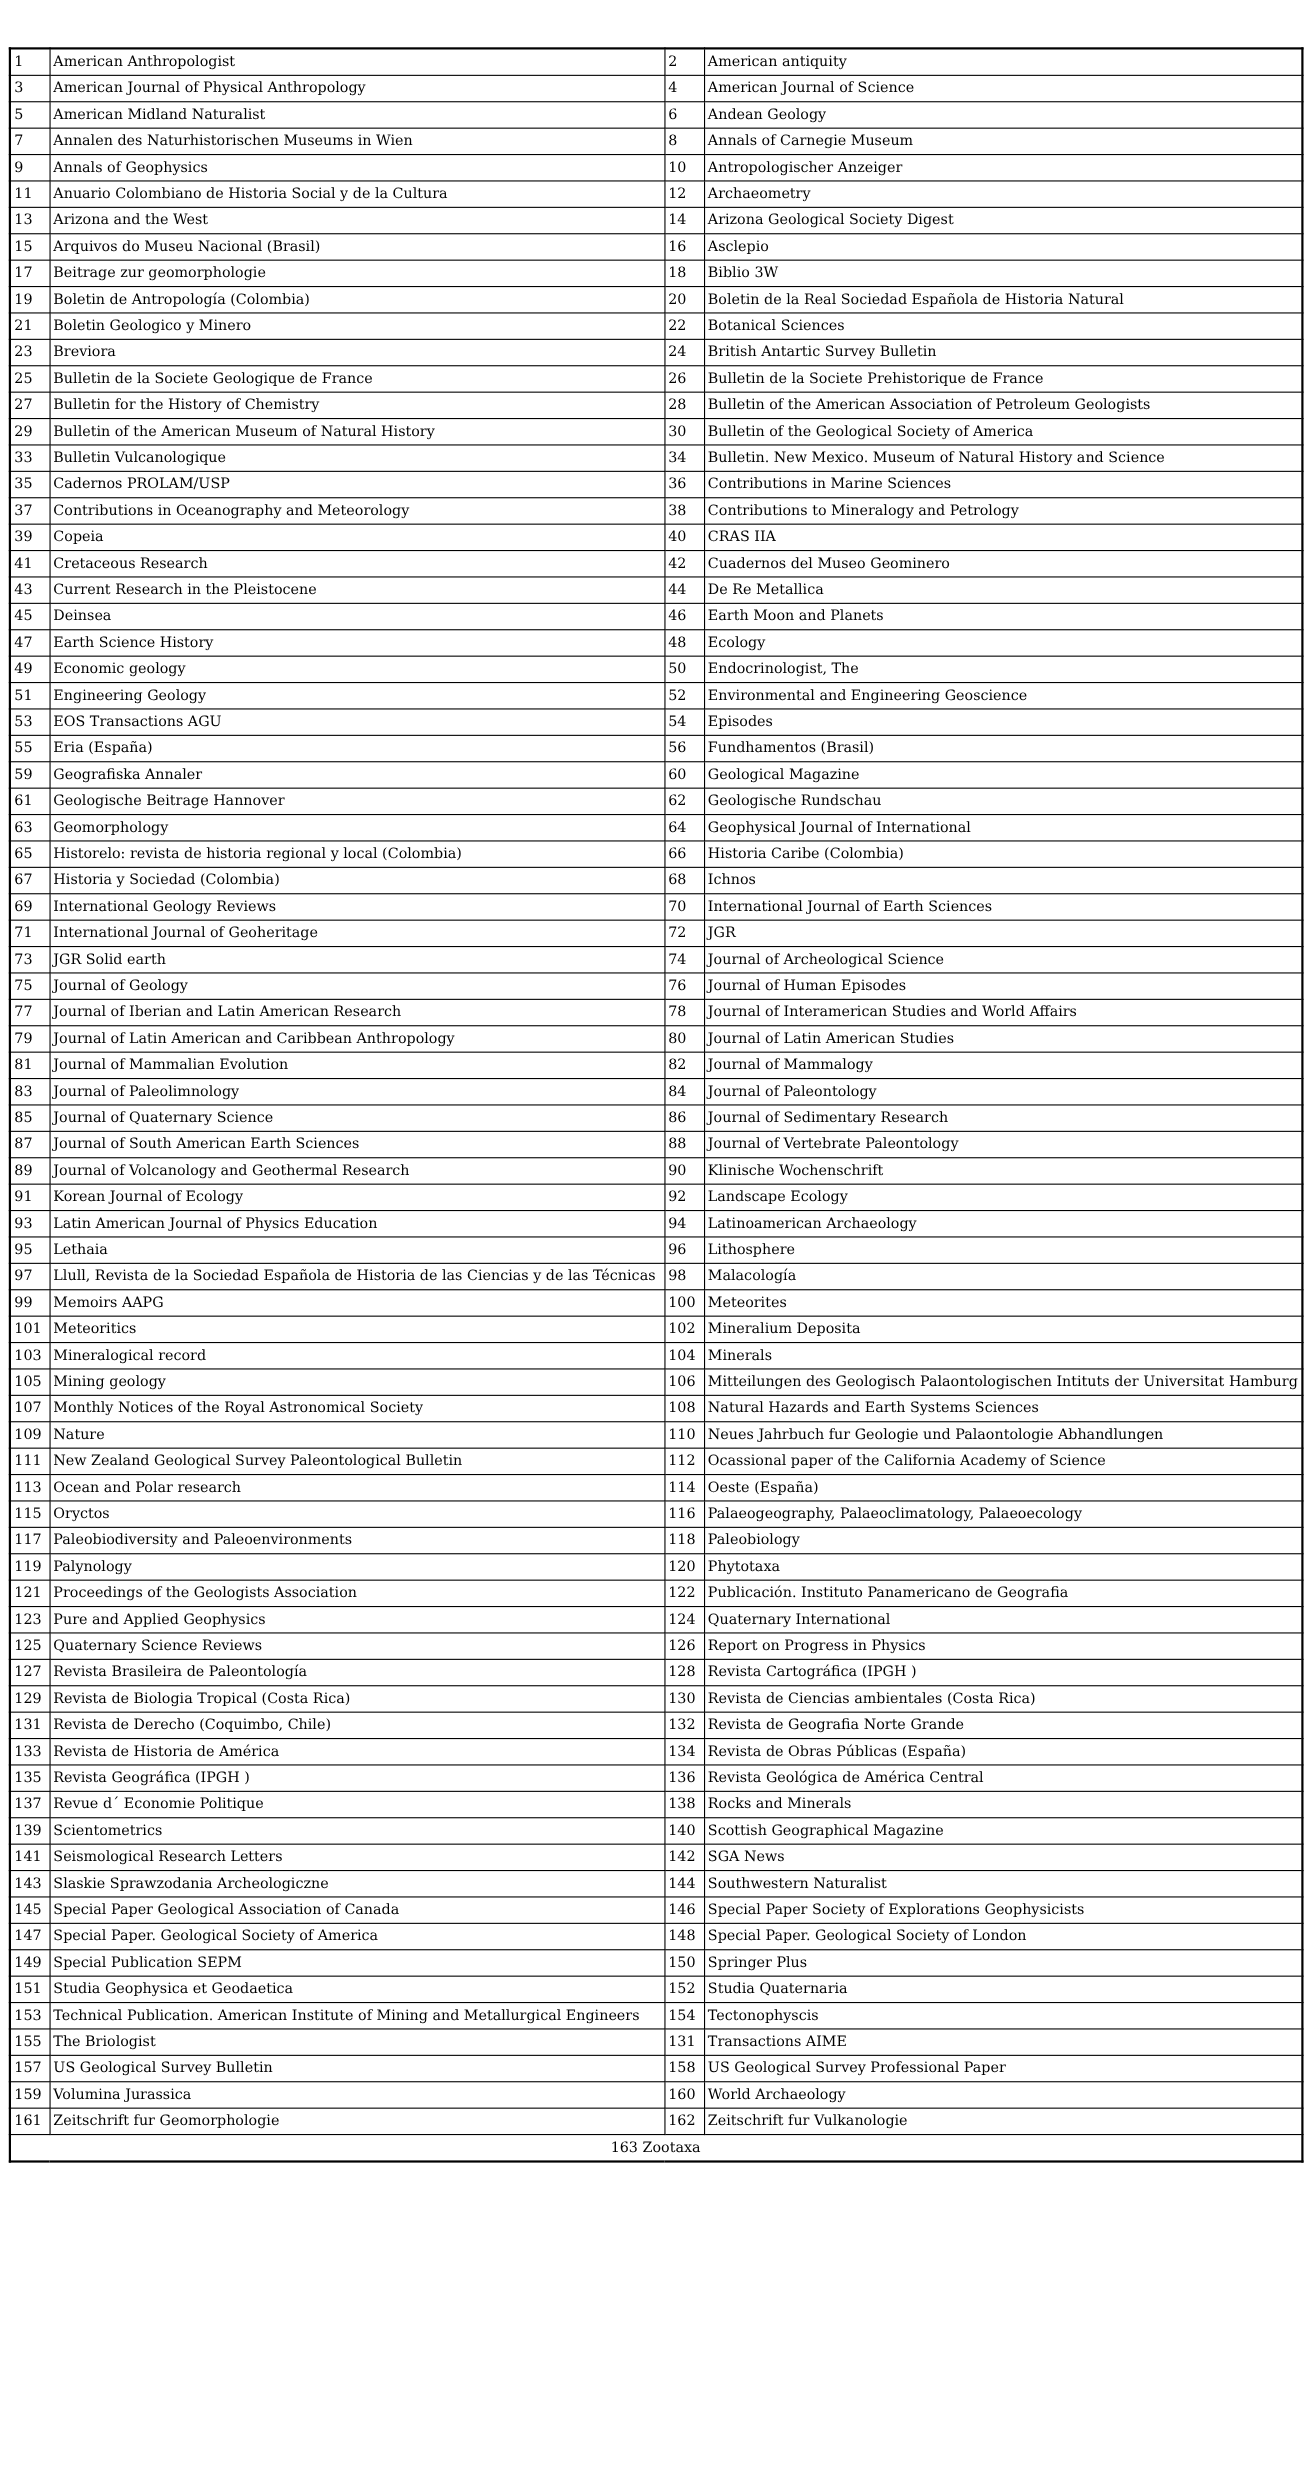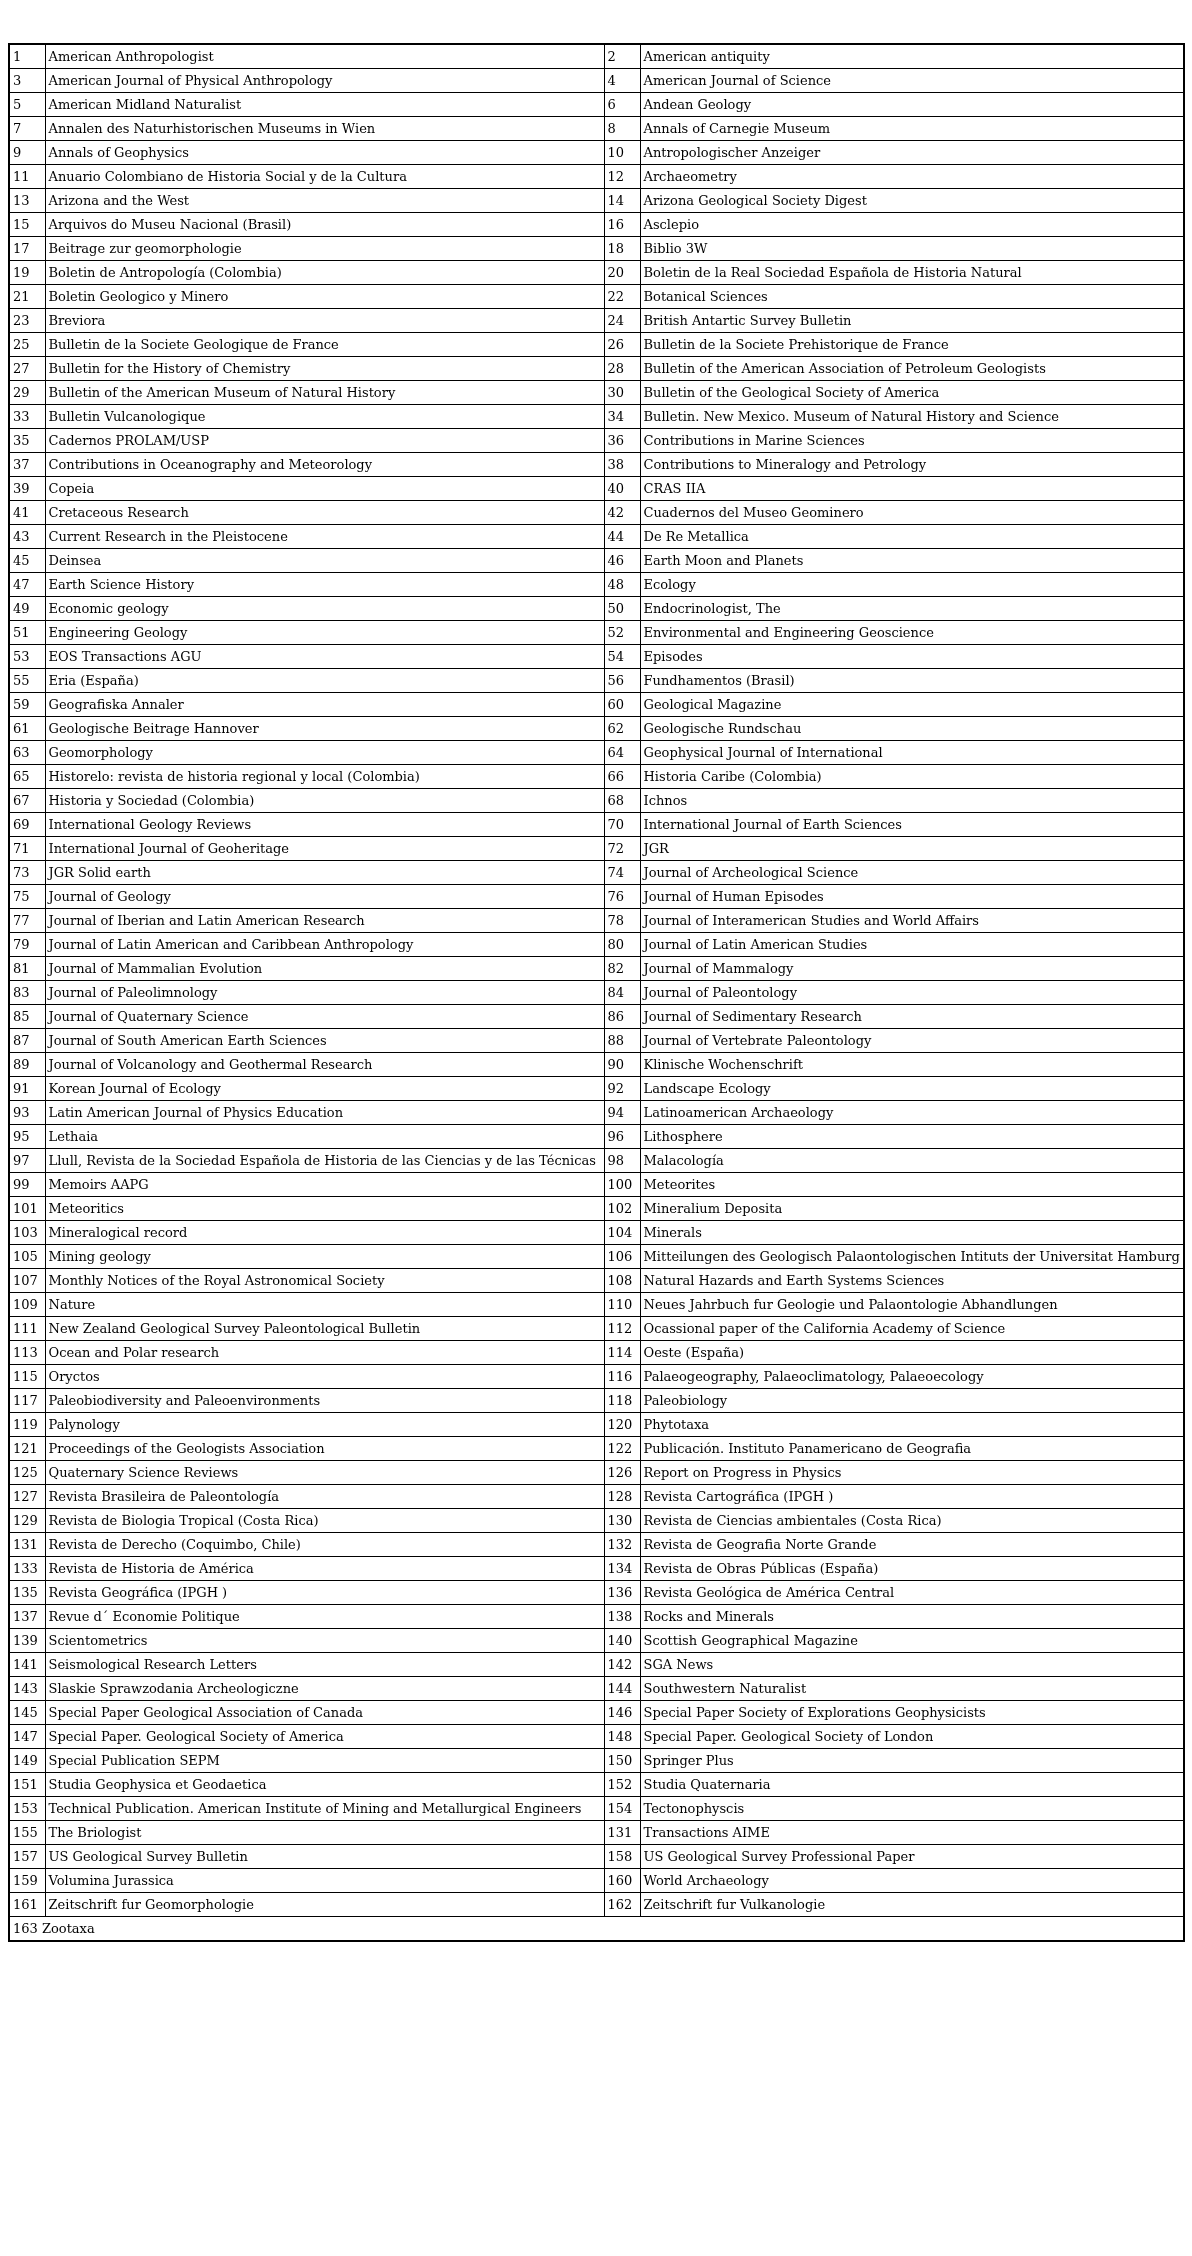--- a/index.html
+++ b/index.html
@@ -26,21 +26,21 @@
     border: 1px solid #000000;
     height: 23px;
     padding: 0 4px 0 3px;
     white-space: nowrap;
     overflow: hidden;
     vertical-align: middle;
     line-height: 23px;
   }
   td.num { padding-left: 3px; }
   td.name { padding-left: 5px; }
-  td.footer-cell { padding-left: 3px; }
+  td.footer-cell { padding-left: 3px; text-align: center; }
 </style>
 </head>
 <body>
 
 <div class="page">
   <table class="journal-table">
     <colgroup>
       <col style="width:36px">
       <col style="width:559px">
       <col style="width:36px">
@@ -395,20 +395,26 @@
           <td class="num">120</td>
           <td class="name">Phytotaxa</td>
         </tr>
         <tr>
           <td class="num">121</td>
           <td class="name">Proceedings of the Geologists Association</td>
           <td class="num">122</td>
           <td class="name">Publicación. Instituto Panamericano de Geografia</td>
         </tr>
         <tr>
+          <td class="num">123</td>
+          <td class="name">Pure and Applied Geophysics</td>
+          <td class="num">124</td>
+          <td class="name">Quaternary International</td>
+        </tr>
+        <tr>
           <td class="num">125</td>
           <td class="name">Quaternary Science Reviews</td>
           <td class="num">126</td>
           <td class="name">Report on Progress in Physics</td>
         </tr>
         <tr>
           <td class="num">127</td>
           <td class="name">Revista Brasileira de Paleontología</td>
           <td class="num">128</td>
           <td class="name">Revista Cartográfica (IPGH )</td>

